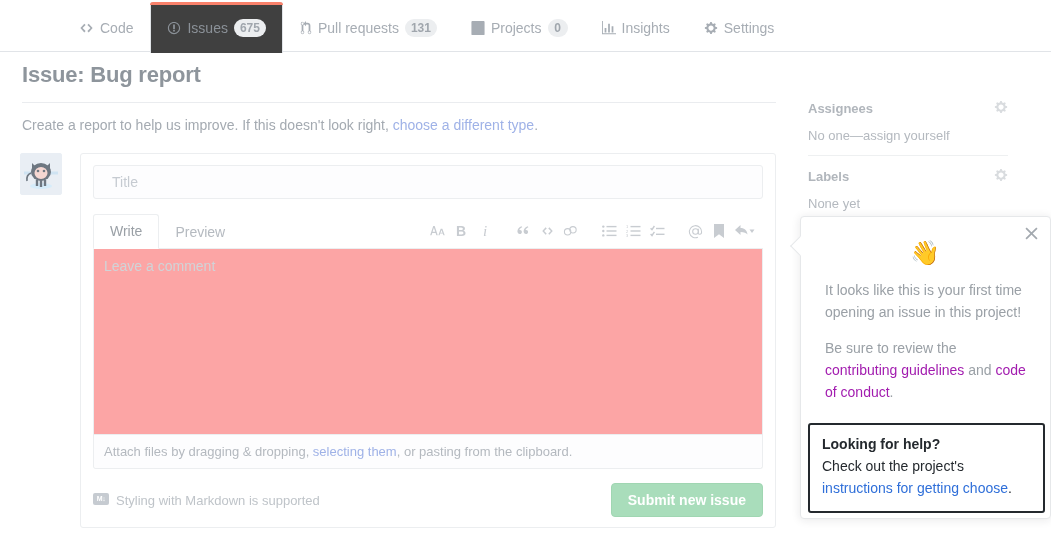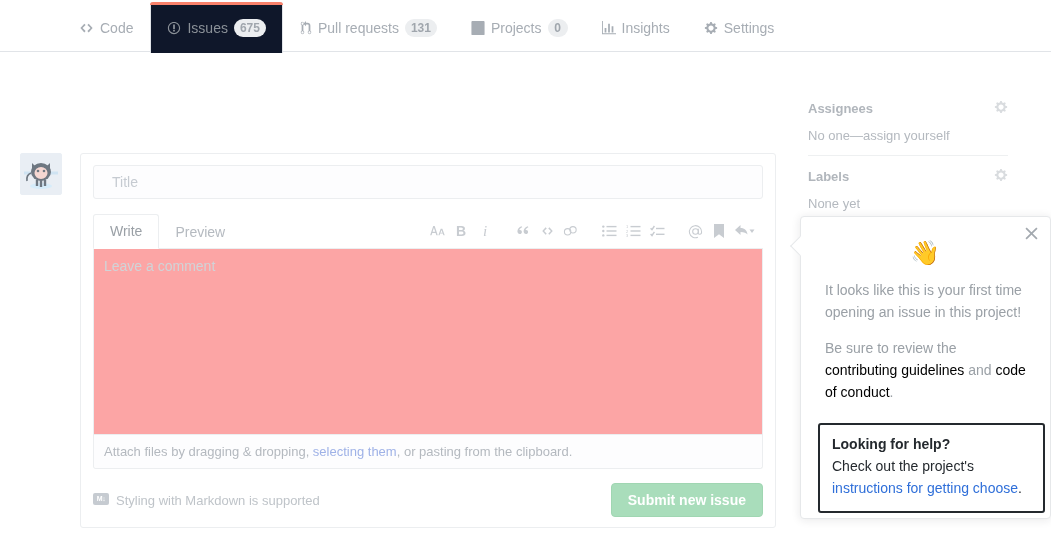--- a/index.html
+++ b/index.html
@@ -23,21 +23,21 @@
   }
   .repo-nav-inner { display: flex; align-items: flex-end; height: 52px; padding-left: 22px; }
   .nav-tab {
     display: flex; align-items: center; gap: 6px;
     height: 50px; padding: 0 16px;
     font-size: 14px; color: #a7adb4; white-space: nowrap;
     position: relative; cursor: pointer;
     border: 1px solid transparent; border-bottom: none;
   }
   .nav-tab.selected {
-    color: #8b9198; background: #0f172a;
+    color: #8b9198; background: #404040;
     border-color: #e1e4e8;
     border-top-left-radius: 3px; border-top-right-radius: 3px;
     margin-bottom: -1px; height: 51px;
   }
   .nav-tab.selected::before {
     content: ""; position: absolute; left: -1px; right: -1px; top: -1px;
     height: 3px; background: #f9826c;
     border-top-left-radius: 3px; border-top-right-radius: 3px;
   }
   .nav-tab svg { display: block; flex: none; }
@@ -156,24 +156,24 @@
     background: #fff; border-left: 1px solid #e6e8ea; border-bottom: 1px solid #e6e8ea;
     transform: rotate(45deg);
   }
   .popup-close {
     position: absolute; right: 12px; top: 10px;
     color: #a3a9af; cursor: pointer; line-height: 1;
   }
   .popup-body { padding: 18px 24px 0; }
   .wave { text-align: center; font-size: 24px; line-height: 1; margin: 6px 0 14px; }
   .popup-p { font-size: 14px; line-height: 22px; color: #9aa0a6; margin: 0 0 14px; }
-  .popup-p a { color: #000000; text-decoration: none; }
+  .popup-p a { color: #a21caf; text-decoration: none; }
 
   .help-box {
-    position: absolute; left: 17px; right: 5px; bottom: 5px;
+    position: absolute; left: 7px; right: 5px; bottom: 5px;
     border: 2px solid #24292e; border-radius: 3px; background: #fff;
     padding: 9px 12px 12px;
   }
   .help-title { font-size: 14px; font-weight: bold; color: #24292e; line-height: 21px; }
   .help-text { font-size: 14px; color: #24292e; line-height: 22px; }
   .help-text a { color: #2f6fd9; text-decoration: none; }
 </style>
 </head>
 <body>
 
@@ -235,20 +235,25 @@
           <svg width="14" height="14" viewBox="0 0 14 16" fill="currentColor">
               <path d="M14 8.77v-1.6l-1.94-.64-.45-1.09.88-1.84-1.13-1.13-1.81.91-1.09-.45-.69-1.92h-1.6l-.63 1.94-1.11.45-1.84-.88-1.13 1.13.91 1.81-.45 1.09L0 7.23v1.59l1.94.64.45 1.09-.88 1.84 1.13 1.13 1.81-.91 1.09.45.69 1.92h1.59l.63-1.94 1.11-.45 1.84.88 1.13-1.13-.92-1.81.47-1.09L14 8.75v.02zM7 11c-1.66 0-3-1.34-3-3s1.34-3 3-3 3 1.34 3 3-1.34 3-3 3z"></path>
             </svg>
         </span>
         <span>Settings</span>
       </div>
 
     </div>
   </nav>
 
+  <div class="page-head">
+    <h1 class="page-title">Issue: Bug report</h1>
+    <div class="head-rule"></div>
+    <div class="subtext"><span>Create a report to help us improve. If this doesn't look right, </span><a href="#">choose a different type</a><span>.</span></div>
+  </div>
 
   <div class="avatar">
     <svg width="42" height="42" viewBox="0 0 42 42">
       <rect width="42" height="42" fill="#e9eef4"></rect>
       <path d="M4 20 h34" stroke="#cfe3f2" stroke-width="3"></path>
       <ellipse cx="21" cy="33" rx="11" ry="3" fill="#d6ecfa"></ellipse>
       <path d="M12 10 l0 7 4-3z" fill="#6e7781"></path>
       <path d="M30 10 l0 7 -4-3z" fill="#6e7781"></path>
       <ellipse cx="21" cy="19" rx="10" ry="9" fill="#6e7781"></ellipse>
       <ellipse cx="21" cy="20" rx="6.5" ry="6" fill="#f5d7d2"></ellipse>

